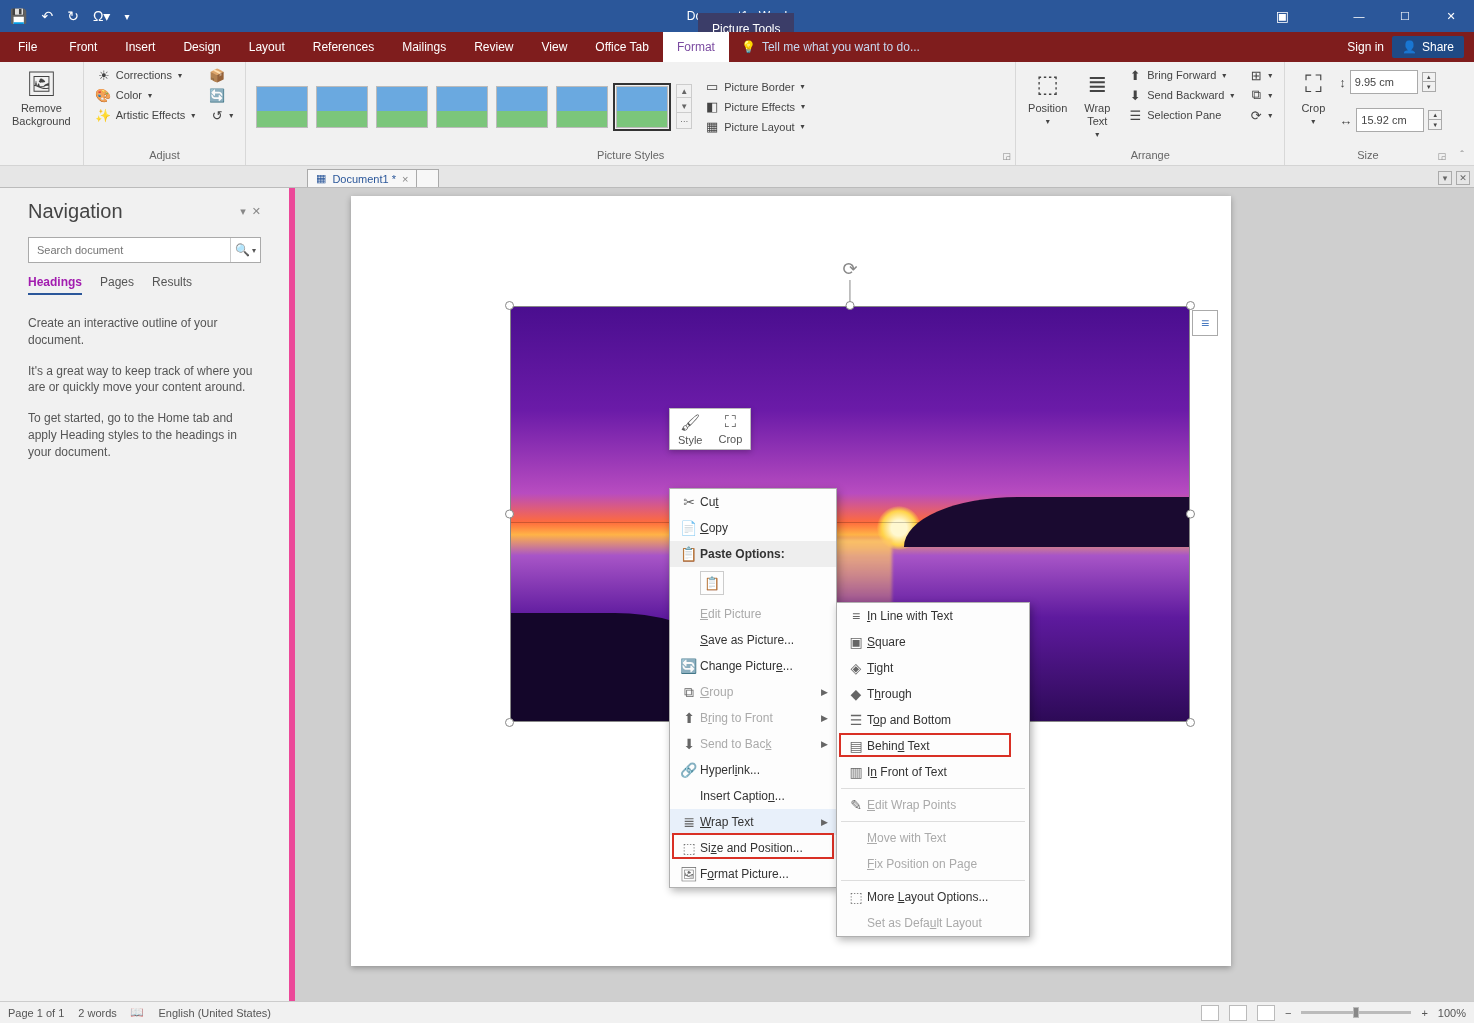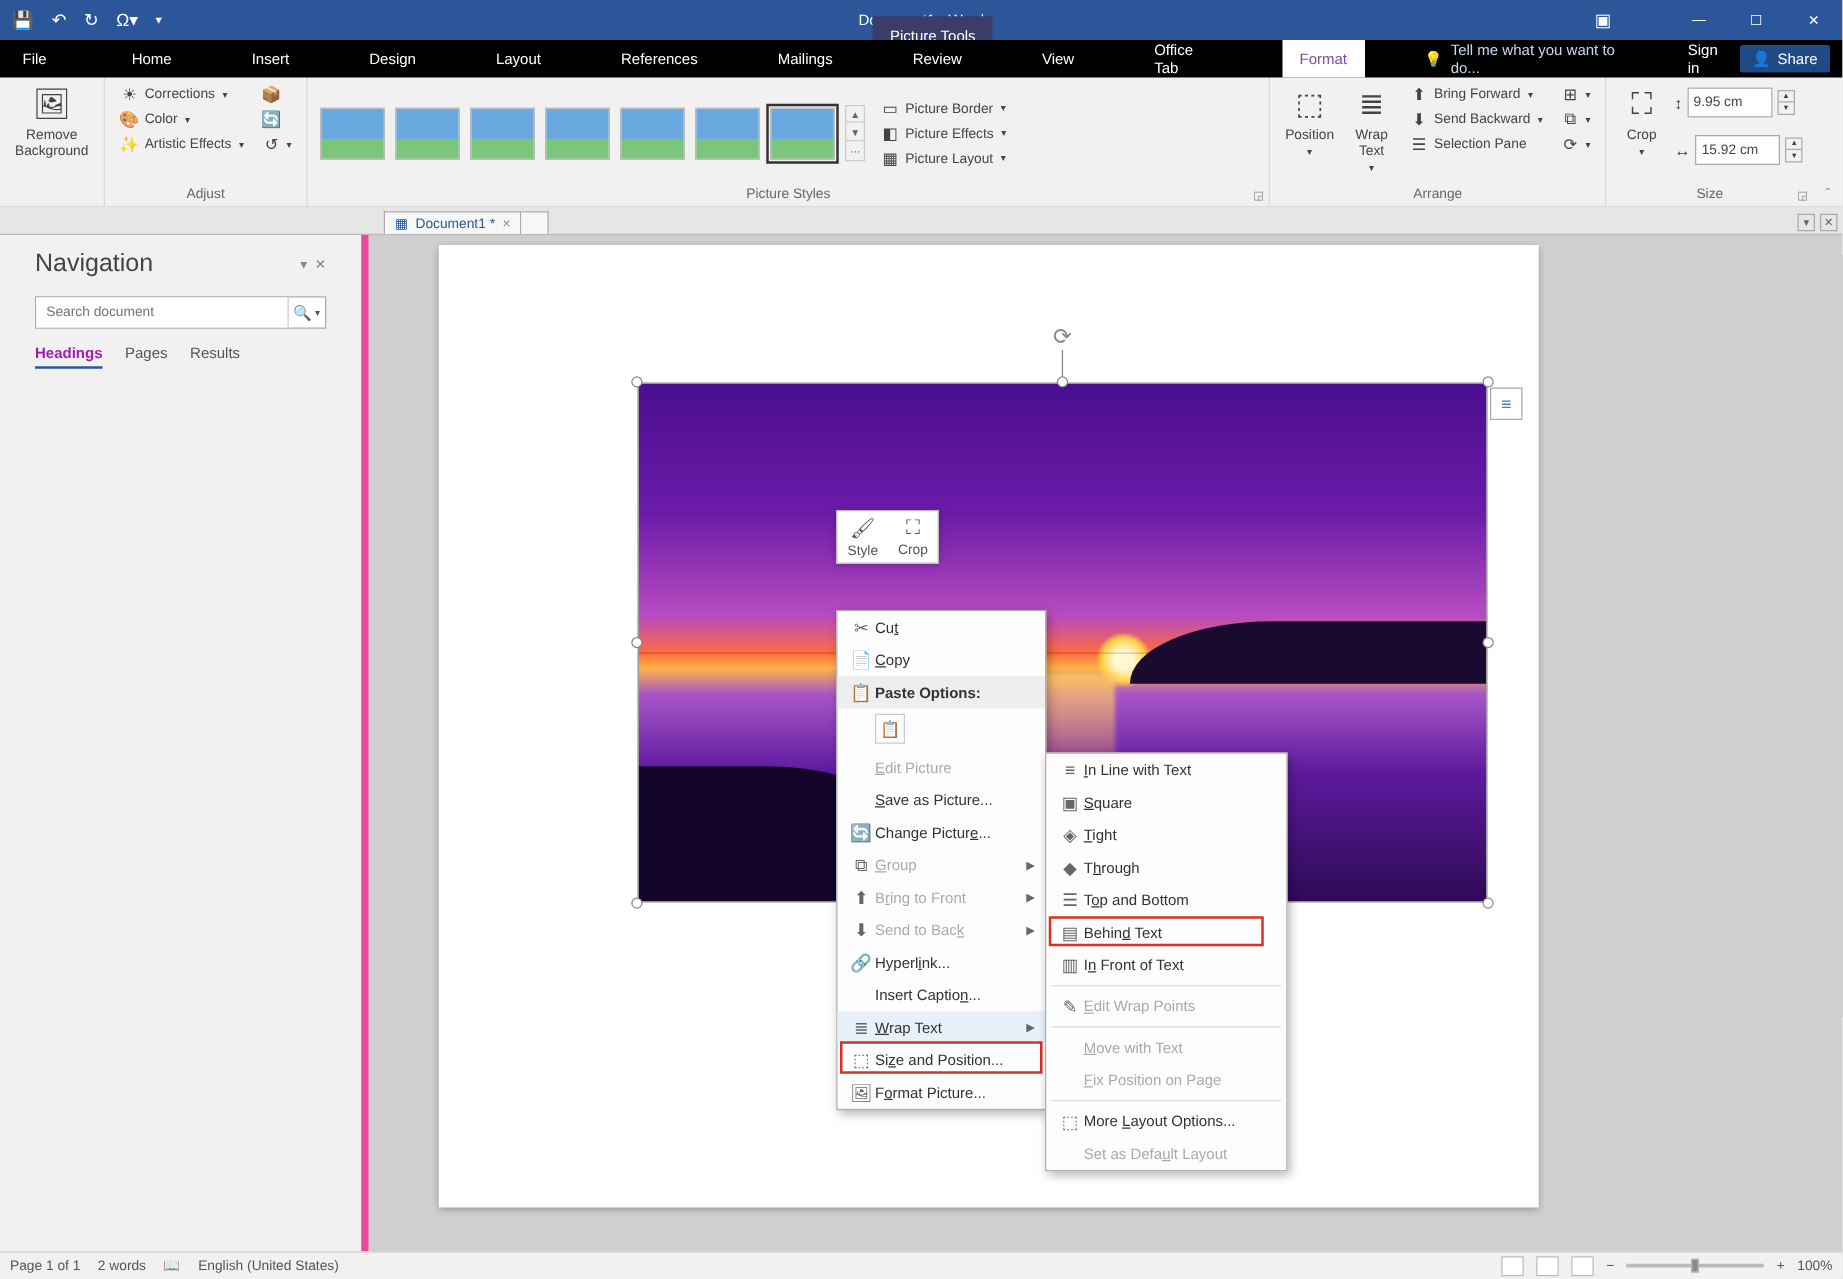--- a/index.html
+++ b/index.html
@@ -9,21 +9,21 @@
 .titlebar { height: 32px; background: #2b579a; display: flex; align-items: center; color: #fff; font-size: 12px; position: relative; }
 .titlebar .qat { display: flex; gap: 14px; padding: 0 10px; align-items: center; }
 .titlebar .qat span { font-size: 14px; cursor: pointer; }
 .titlebar .title { position: absolute; left: 50%; transform: translateX(-50%); }
 .titlebar .context-tab { position: absolute; left: 698px; top: 13px; height: 32px; background: #3b3d68; padding: 0 14px; display: flex; align-items: center; font-size: 12px; }
 .titlebar .win-controls { position: absolute; right: 0; display: flex; }
 .titlebar .win-controls div { width: 46px; height: 32px; display: flex; align-items: center; justify-content: center; font-size: 11px; cursor: pointer; }
 .titlebar .rib-opts { position: absolute; right: 185px; font-size: 14px; cursor: pointer; }
 
 
-.ribtabs { height: 30px; background: #000000; display: flex; align-items: stretch; color: #fff; font-size: 12px; position: relative; gap: 36px; }
+.ribtabs { height: 30px; background: #7f1d1d; display: flex; align-items: stretch; color: #fff; font-size: 12px; position: relative; }
 .ribtabs .tab { padding: 0 14px; display: flex; align-items: center; cursor: pointer; }
 .ribtabs .tab.file { padding: 0 18px; }
 .ribtabs .tab.context { background: #fff; color: #7b4ba1; margin-left: 0; }
 .ribtabs .tellme { margin-left: 12px; display: flex; align-items: center; color: #c7d8f0; font-size: 12px; gap: 6px; }
 .ribtabs .right-cmds { margin-left: auto; display: flex; align-items: center; gap: 8px; padding-right: 10px; }
 .ribtabs .share-btn { background: #1f4a85; padding: 4px 10px; border-radius: 2px; display: flex; align-items: center; gap: 5px; }
 
 
 .ribbon { height: 104px; background: #f1f1f1; border-bottom: 1px solid #d4d4d4; display: flex; font-size: 11px; color: #444; }
 .group { border-right: 1px solid #d8d8d8; padding: 4px 8px 2px; display: flex; flex-direction: column; }
@@ -140,21 +140,21 @@
   <span class="rib-opts">▣</span>
   <div class="win-controls">
     <div>—</div>
     <div>☐</div>
     <div>✕</div>
   </div>
 </div>
 
 <div class="ribtabs">
   <div class="tab file">File</div>
-  <div class="tab">Home</div>
+  <div class="tab">Front</div>
   <div class="tab">Insert</div>
   <div class="tab">Design</div>
   <div class="tab">Layout</div>
   <div class="tab">References</div>
   <div class="tab">Mailings</div>
   <div class="tab">Review</div>
   <div class="tab">View</div>
   <div class="tab">Office Tab</div>
   <div class="tab context">Format</div>
   <div class="tellme">
@@ -357,20 +357,25 @@
     </h2>
     <div class="navsearch">
       <input placeholder="Search document" style="">
       <div class="btn">🔍<span style="font-size:8px;margin-left:2px;">▾</span></div>
     </div>
     <div class="navtabs">
       <span class="active">Headings</span>
       <span>Pages</span>
       <span>Results</span>
     </div>
+    <div class="navbody">
+      <p>Create an interactive outline of your document.</p>
+      <p>It's a great way to keep track of where you are or quickly move your content around.</p>
+      <p>To get started, go to the Home tab and apply Heading styles to the headings in your document.</p>
+    </div>
   </div>
 
   <div class="docarea">
     <div class="page">
       <div class="pic-wrap">
         <div class="rotate-h">
           <span class="knob">⟳</span>
           <div class="stem"></div>
         </div>
         <div class="pic">

